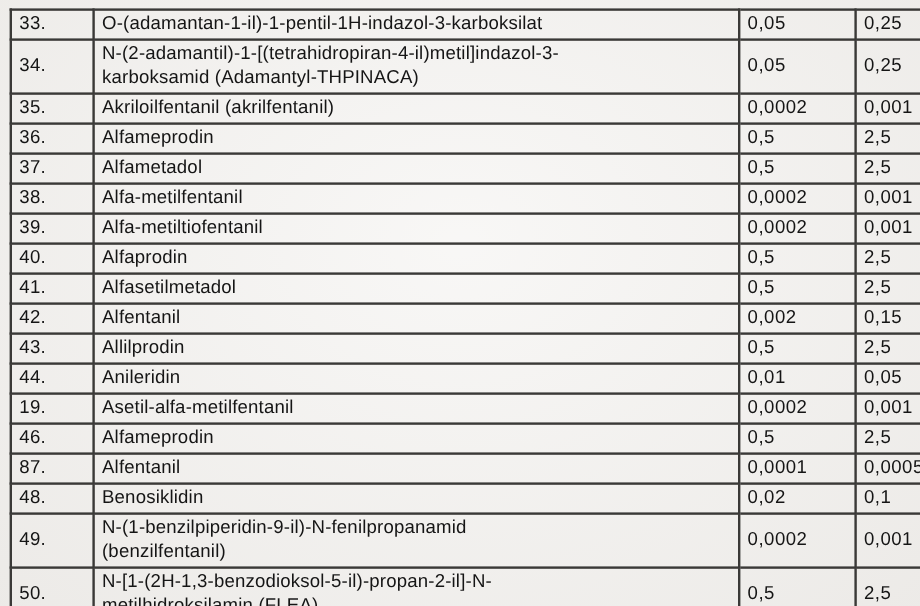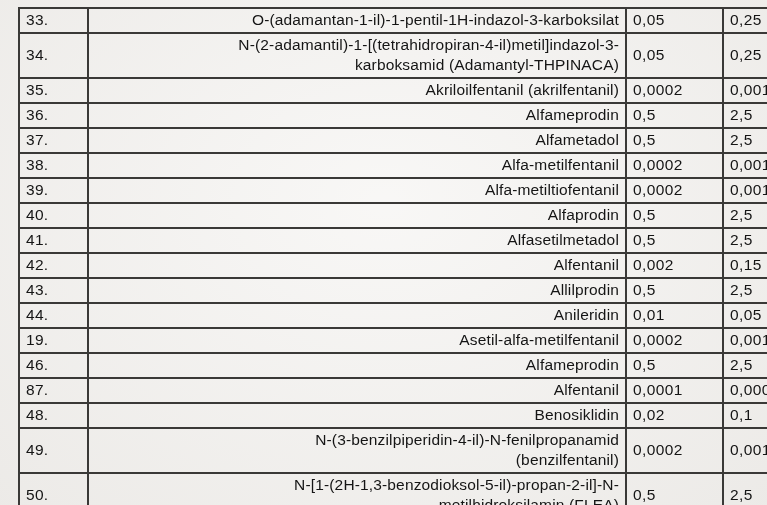--- a/index.html
+++ b/index.html
@@ -10,21 +10,21 @@
     width: 767px;
     height: 505px;
     background: #f1efec;
     font-family: "Liberation Sans", sans-serif;
     overflow: hidden;
   }
   .page {
     box-sizing: border-box;
     width: 767px;
     height: 505px;
-    padding: 7px 3px 8px 18px;
+    padding: 7px 3px 8px 8px;
     background:
       radial-gradient(ellipse at 50% 40%, rgba(255,255,255,0.55), rgba(0,0,0,0.015)),
       #f0eeeb;
   }
   table.subst-table {
     border-collapse: collapse;
     table-layout: fixed;
     width: 754px;
     filter: blur(0.28px) contrast(1.04);
   }
@@ -39,21 +39,20 @@
   }
   td.col-num {
     width: 55px;
     padding-left: 11px;
     letter-spacing: 0.3px;
   }
   td.col-name {
     width: 524px;
     white-space: pre-line;
     letter-spacing: 0.15px;
-    text-align: right;
   }
   td.col-v1 {
     width: 83px;
     padding-left: 9px;
     letter-spacing: 0.4px;
   }
   td.col-v2 {
     width: 80px;
     padding-left: 9px;
     letter-spacing: 0.4px;
@@ -157,21 +156,21 @@
           <td class="col-v2">0,0005</td>
         </tr>
         <tr>
           <td class="col-num">48.</td>
           <td class="col-name">Benosiklidin</td>
           <td class="col-v1">0,02</td>
           <td class="col-v2">0,1</td>
         </tr>
         <tr>
           <td class="col-num">49.</td>
-          <td class="col-name">N-(3-benzilpiperidin-4-il)-N-fenilpropanamid
+          <td class="col-name">N-(1-benzilpiperidin-9-il)-N-fenilpropanamid
 (benzilfentanil)</td>
           <td class="col-v1">0,0002</td>
           <td class="col-v2">0,001</td>
         </tr>
         <tr>
           <td class="col-num">50.</td>
           <td class="col-name">N-[1-(2H-1,3-benzodioksol-5-il)-propan-2-il]-N-
 metilhidroksilamin (FLEA)</td>
           <td class="col-v1">0,5</td>
           <td class="col-v2">2,5</td>

